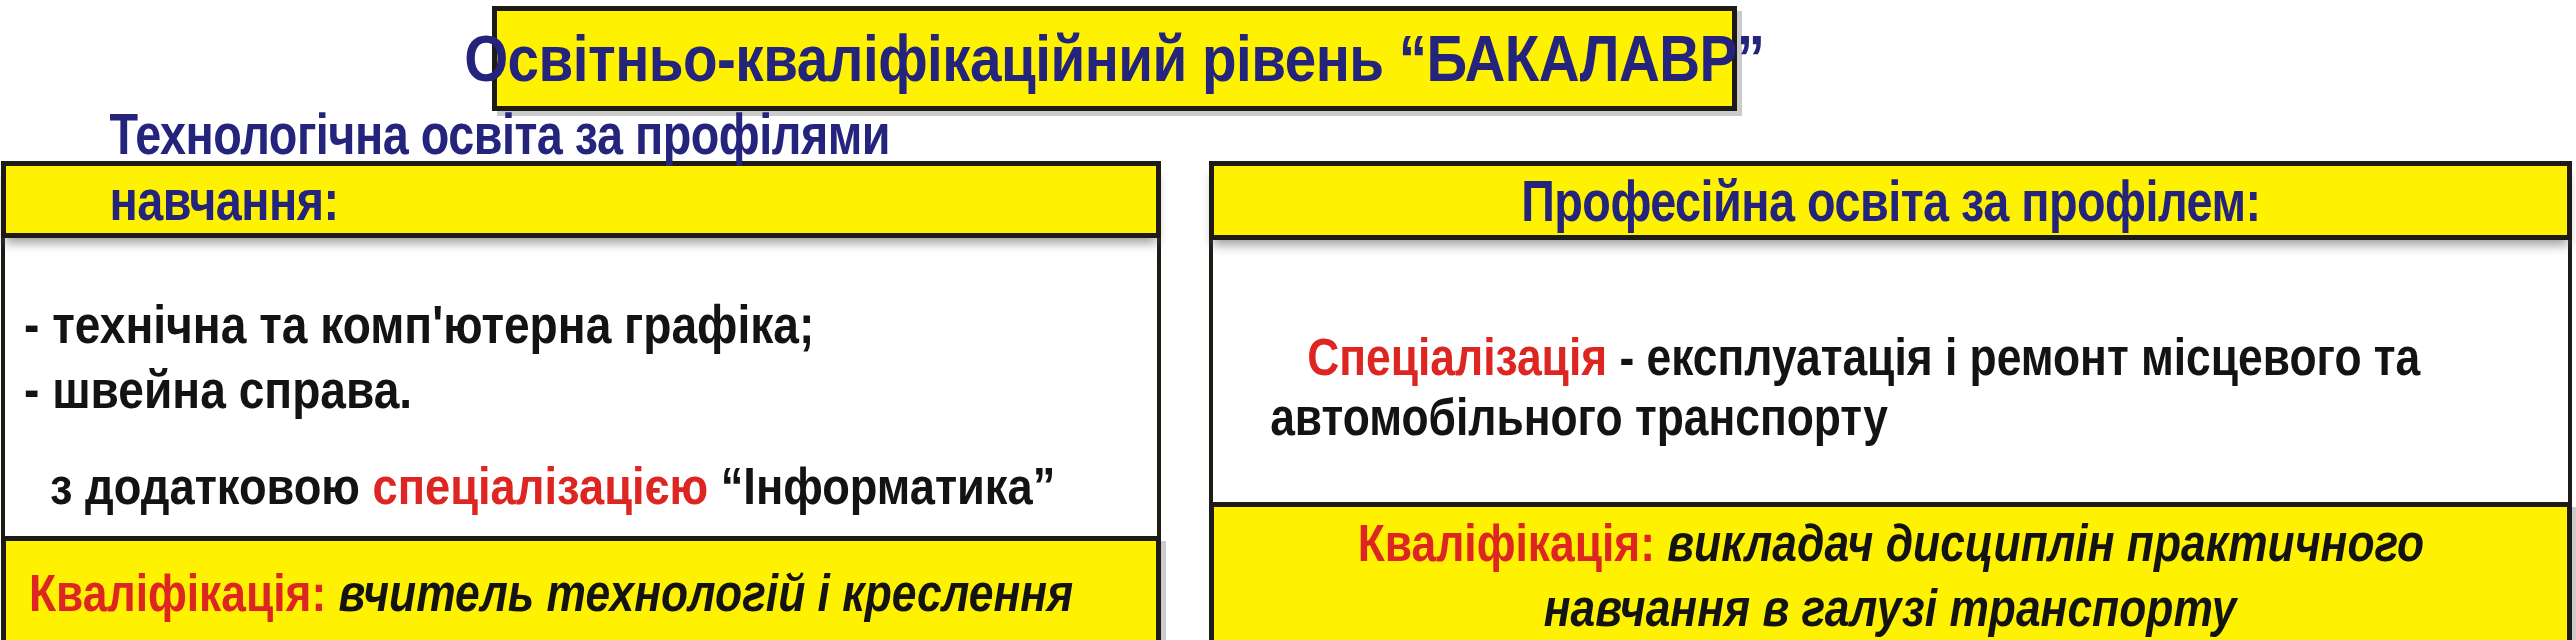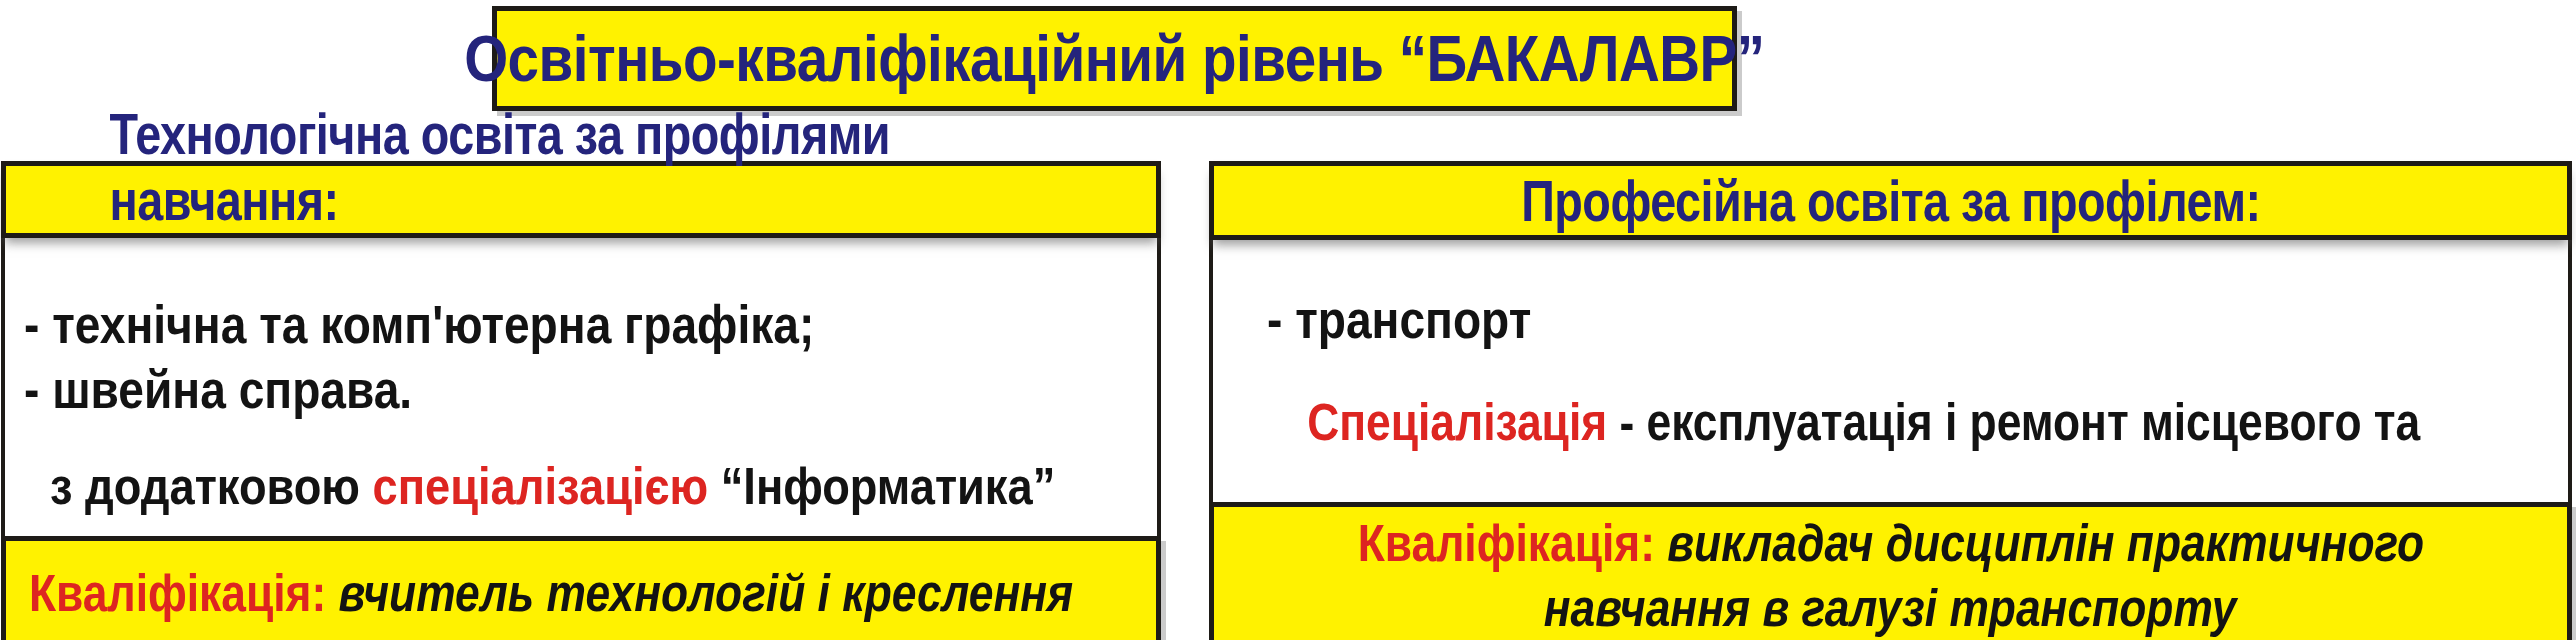--- a/index.html
+++ b/index.html
@@ -141,28 +141,28 @@
 
   </div>
 
   <div class="panel panel-right">
 
     <div class="panel-header ybox shadow-under">
       <span class="txt">Професійна освіта за профілем:</span>
     </div>
 
     <div class="panel-body">
-      <div class="body-line bullet-right">
-        <span class="cond cond-left">- транспорт</span>
-      </div>
       <div class="spec-block">
         <div class="spec-line">
           <span class="cond">
             <span class="red">Спеціалізація</span><span> - експлуатація і ремонт місцевого та</span>
           </span>
+        </div>
+        <div class="spec-line">
+          <span class="cond">автомобільного транспорту</span>
         </div>
       </div>
     </div>
 
     <div class="panel-footer ybox shadow-br">
       <div class="footer-line">
         <span class="cond">
           <span class="qual-label">Кваліфікація:</span><span class="qual-italic"> викладач дисциплін практичного</span>
         </span>
       </div>

